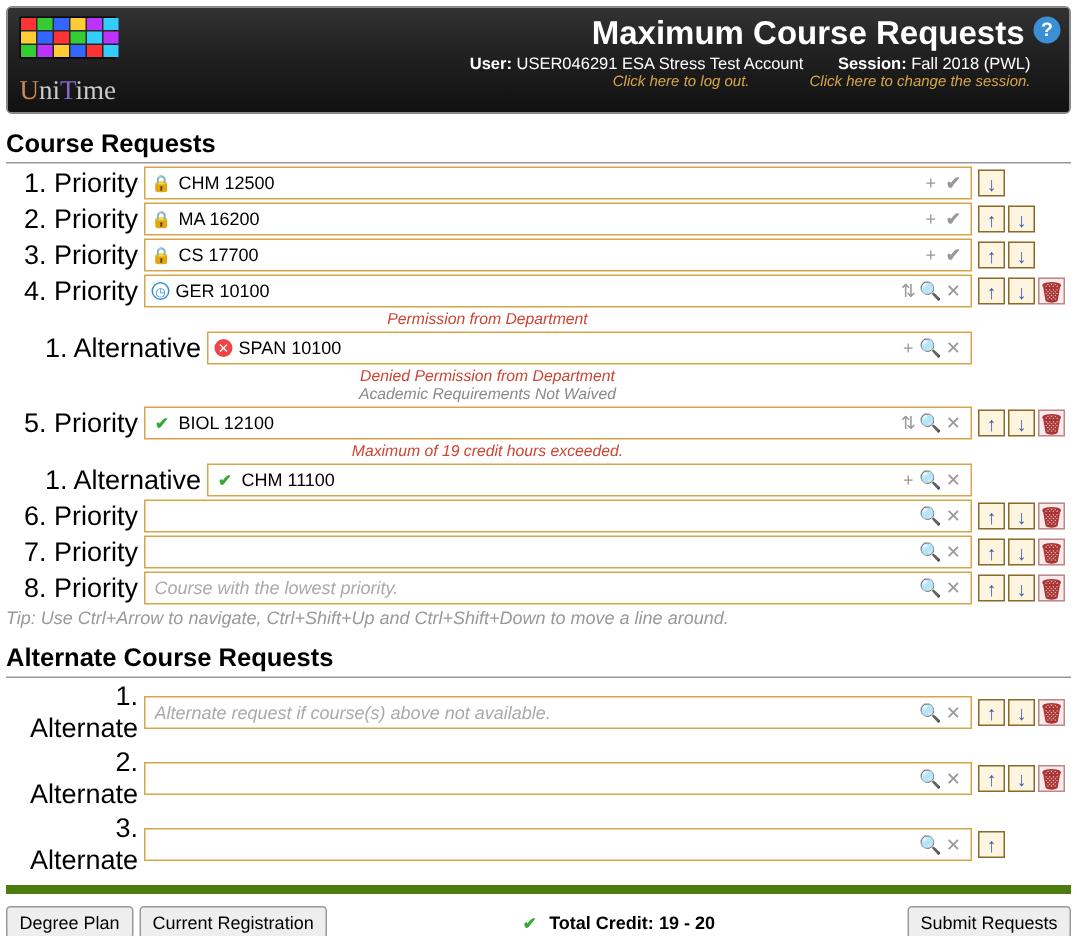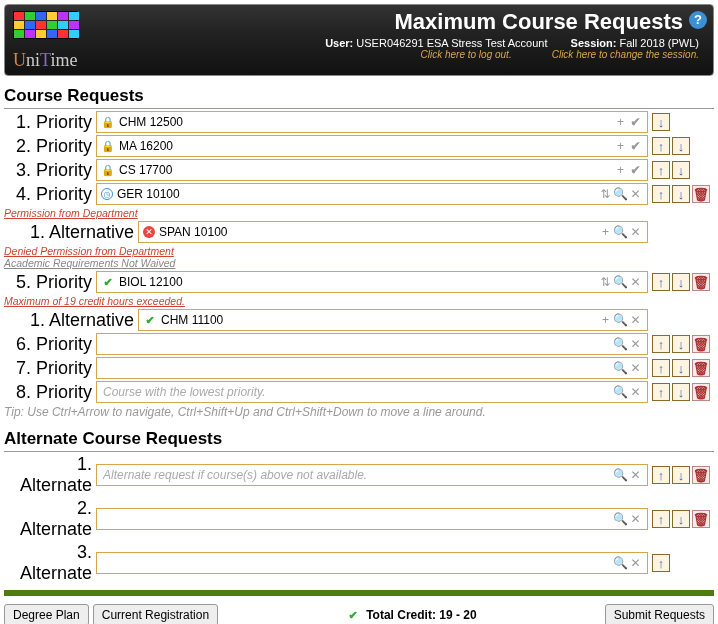--- a/index.html
+++ b/index.html
@@ -52,21 +52,21 @@
     color: #fff;
     border-radius: 50%;
     text-align: center;
     font-weight: bold;
     line-height: 18px;
     font-size: 13px;
     cursor: pointer;
   }
   .subhead {
     position: absolute;
-    right: 14px;
+    right: 26px;
     top: 32px;
     font-size: 11px;
     white-space: nowrap;
   }
   .subhead .user-line { color: #fff; display:inline-block; margin-right: 20px;}
   .subhead .sess-line { color: #fff; display:inline-block;}
   .subhead .hint { color: #d8a64a; font-style: italic; font-size: 10px; display:block;}
   .subhead .hint-row { display:flex; justify-content: flex-end; gap: 40px;}
   .unitime-label {
     position: absolute;
@@ -116,26 +116,25 @@
   }
   .input-wrap input {
     flex: 1;
     border: none;
     outline: none;
     font-size: 12px;
     background: transparent;
   }
   .input-wrap input::placeholder { color: #aaa; font-style: italic; }
   .status-area {
-    text-align: left;
+    text-align: center;
     font-style: italic;
     font-size: 10.5px;
     color: #c43;
     padding-right: 68px;
-    text-decoration: underline;
   }
   .status-area.gray { color: #888; }
   .controls {
     display: flex;
     gap: 2px;
     width: 62px;
     justify-content: flex-start;
   }
   .controls .sq {
     width: 18px;

